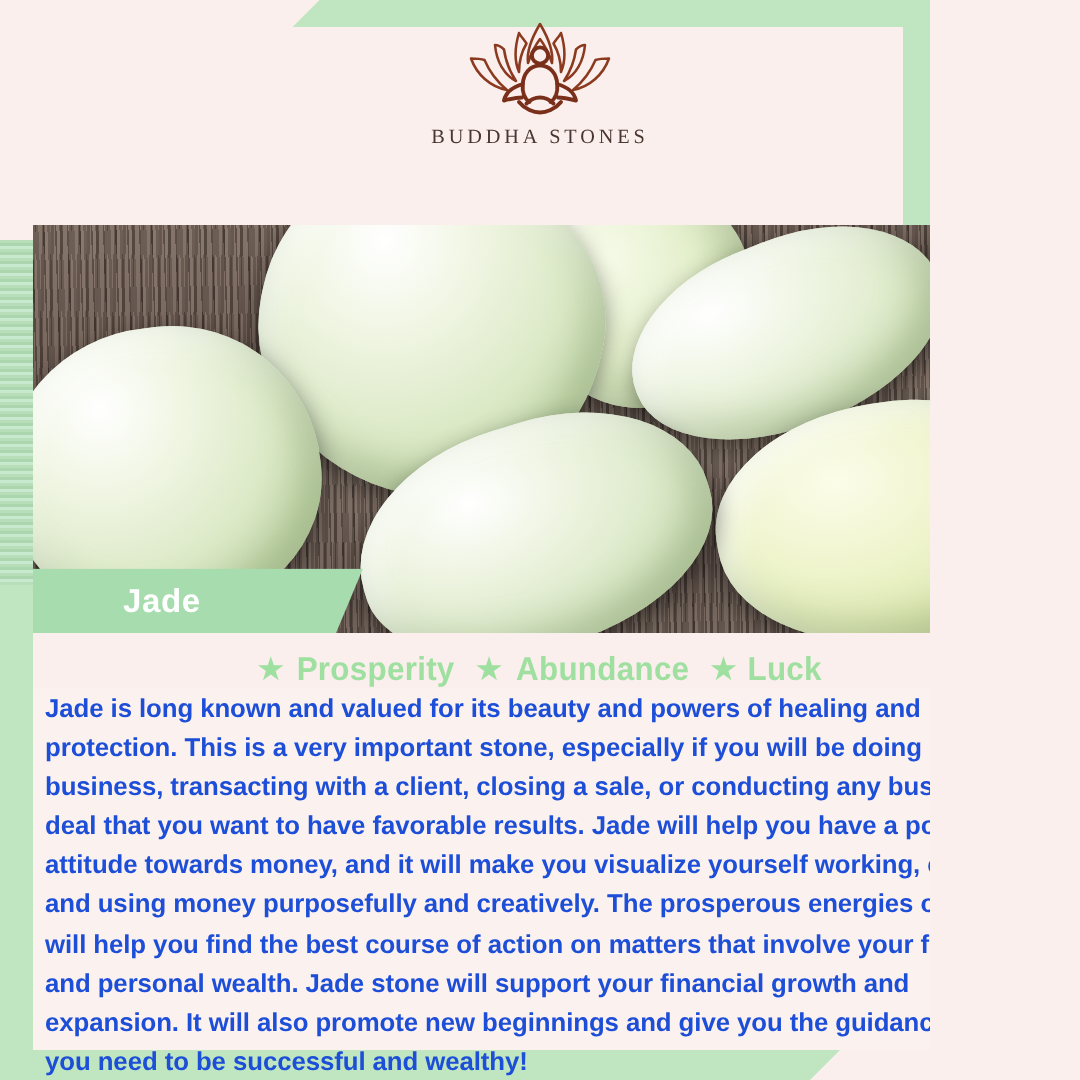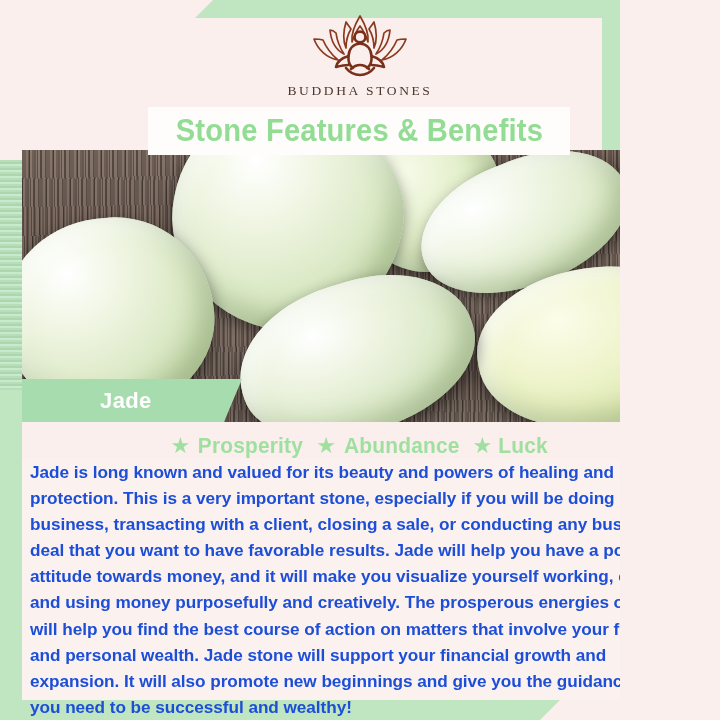--- a/index.html
+++ b/index.html
@@ -95,21 +95,21 @@
 
   
   .jade-band{
     position:absolute;left:22px;top:379px;width:220px;height:43px;
     background:#a7ddae;
     clip-path:polygon(0 0,100% 0,calc(100% - 18px) 100%,0 100%);
     display:flex;align-items:center;
     z-index:6;
   }
   .jade-text{
-    color:#ffffff;font-weight:bold;font-size:22px;margin-left:78px;letter-spacing:.4px;
+    color:#ffffff;font-weight:bold;font-size:22px;margin-left:60px;letter-spacing:.4px;
   }
 
   
   .benefits{
     position:absolute;left:22px;top:430px;width:676px;height:32px;
     display:flex;align-items:center;justify-content:center;gap:10px;
     z-index:6;
   }
   .benefit{display:flex;align-items:center;gap:5px;}
   .star{color:#9fe0a1;font-size:22px;line-height:1;}
@@ -162,23 +162,20 @@
         <path d="M64 31.5 C71 32,75 37,75.5 44 C76 50,74 54,71 56"></path>
         <path d="M52.5 44 C46 46,41 50,40 55 C44 54,48 53,52 53"></path>
         <path d="M75.5 44 C82 46,87 50,88 55 C84 54,80 53,76 53"></path>
         <path d="M50 56 C54 61,60 63,64 63 C68 63,74 61,78 56"></path>
         <path d="M55 57 C58 54,61 53,64 53 C67 53,70 54,73 57"></path>
       </g>
     </svg>
     <div class="logo-text">BUDDHA STONES</div>
   </div>
 
-  <div class="title-band">
-    <div class="title-text">Stone Features &amp; Benefits</div>
-  </div>
 
   <div class="photo">
     <div class="wood"></div>
     <div class="stone s7"></div>
     <div class="stone s3"></div>
     <div class="stone s2"></div>
     <div class="stone s5"></div>
     <div class="stone s1"></div>
     <div class="stone s6"></div>
     <div class="stone s4"></div>

